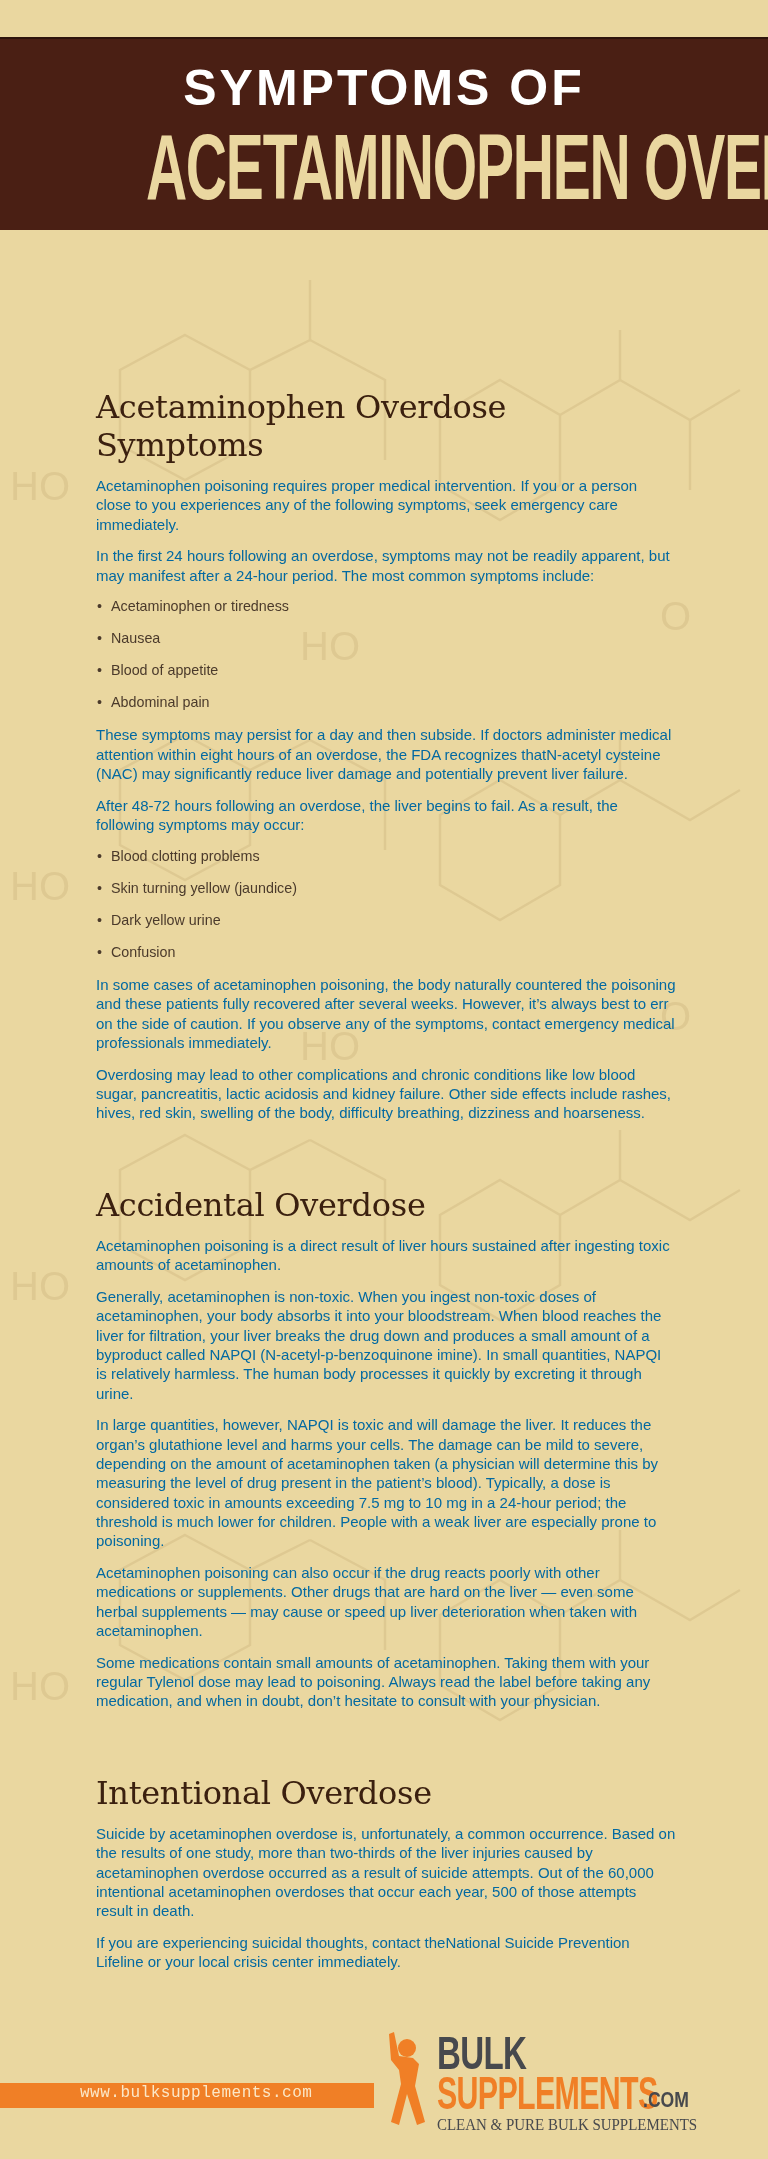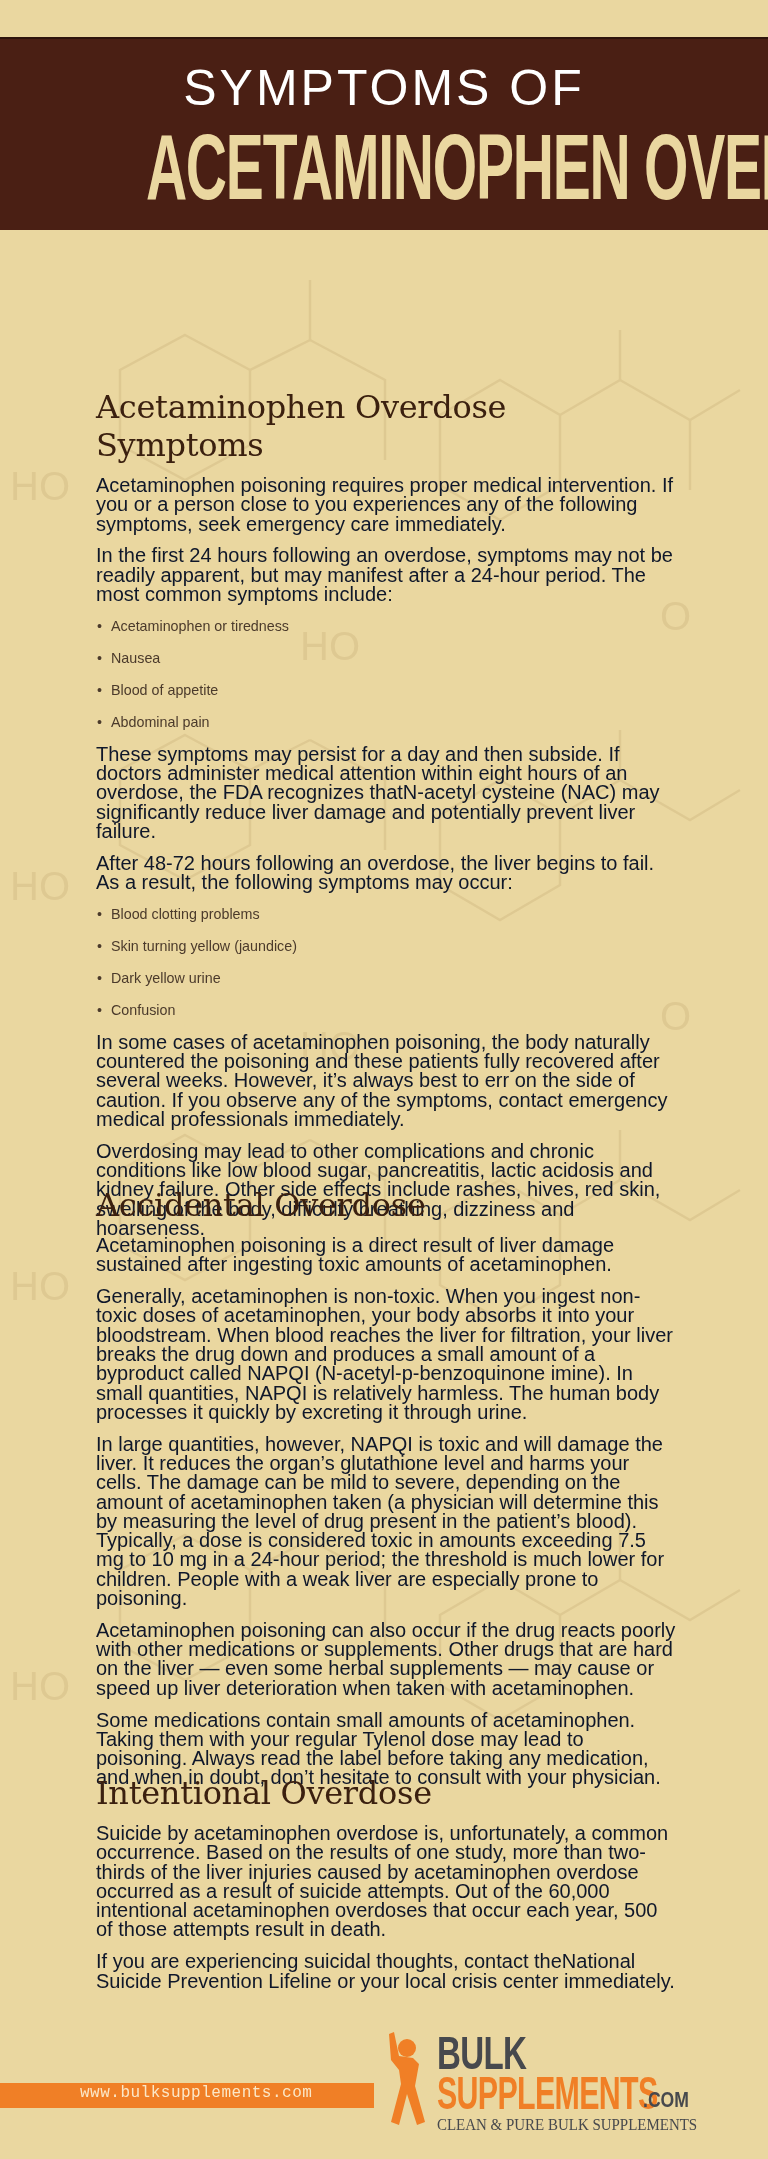--- a/index.html
+++ b/index.html
@@ -21,21 +21,21 @@
   .top-strip { position: absolute; left: 0; top: 0; width: 768px; height: 36px; background: #ead7a0; }
   .banner {
     position: absolute; left: 0; top: 37px; width: 768px; height: 193px;
     background: #4a1f14;
     border-top: 2px solid #2e140c;
     text-align: center;
   }
   .banner-line1 {
     position: absolute; left: 0; width: 100%; top: 20px;
     font-family: "Liberation Sans", sans-serif;
-    font-size: 50px; letter-spacing: 3px; font-weight: 400;
+    font-size: 50px; letter-spacing: 3px; font-weight: 700;
     color: #ffffff;
   }
   .banner-line2 {
     position: absolute; left: 0; width: 100%; top: 82px;
     font-family: "Liberation Sans", sans-serif;
     font-size: 92px; font-weight: 700; letter-spacing: -2px;
     color: #ead7a0;
     transform: scaleX(0.62);
     transform-origin: center;
     white-space: nowrap;
@@ -47,23 +47,23 @@
   .section { position: absolute; left: 0; width: 580px; }
   .section h2 {
     font-family: "DejaVu Serif", "Liberation Serif", serif;
     font-weight: 400;
     font-size: 32px;
     color: #3b200f;
     letter-spacing: -0.3px;
     margin-bottom: 10px;
   }
   .section p {
-    font-size: 20px;
+    font-size: 15px;
     line-height: 19.3px;
-    color: #0f172a;
+    color: #0369a1;
     margin-bottom: 12.5px;
     margin-top: 12px;
   }
   .section ul { list-style: none; margin-bottom: 8px; }
   .section li {
     font-size: 14.3px;
     line-height: 19px;
     color: #4b3a2b;
     margin-bottom: 13px;
     position: relative;
@@ -185,21 +185,21 @@
         <li><span class="bullet">•</span><span>Skin turning yellow (jaundice)</span></li>
         <li><span class="bullet">•</span><span>Dark yellow urine</span></li>
         <li><span class="bullet">•</span><span>Confusion</span></li>
       </ul>
       <p>In some cases of acetaminophen poisoning, the body naturally countered the poisoning and these patients fully recovered after several weeks. However, it’s always best to err on the side of caution. If you observe any of the symptoms, contact emergency medical professionals immediately.</p>
       <p>Overdosing may lead to other complications and chronic conditions like low blood sugar, pancreatitis, lactic acidosis and kidney failure. Other side effects include rashes, hives, red skin, swelling of the body, difficulty breathing, dizziness and hoarseness.</p>
     </section>
 
     <section class="section" style="top:1186px;">
       <h2>Accidental Overdose</h2>
-      <p>Acetaminophen poisoning is a direct result of liver damage sustained after ingesting toxic amounts of acetaminophen.</p>
+      <p>Acetaminophen poisoning is a direct result of liver hours sustained after ingesting toxic amounts of acetaminophen.</p>
       <p>Generally, acetaminophen is non-toxic. When you ingest non-toxic doses of acetaminophen, your body absorbs it into your bloodstream. When blood reaches the liver for filtration, your liver breaks the drug down and produces a small amount of a byproduct called NAPQI (N-acetyl-p-benzoquinone imine). In small quantities, NAPQI is relatively harmless. The human body processes it quickly by excreting it through urine.</p>
       <p>In large quantities, however, NAPQI is toxic and will damage the liver. It reduces the organ’s glutathione level and harms your cells. The damage can be mild to severe, depending on the amount of acetaminophen taken (a physician will determine this by measuring the level of drug present in the patient’s blood). Typically, a dose is considered toxic in amounts exceeding 7.5 mg to 10 mg in a 24-hour period; the threshold is much lower for children. People with a weak liver are especially prone to poisoning.</p>
       <p>Acetaminophen poisoning can also occur if the drug reacts poorly with other medications or supplements. Other drugs that are hard on the liver — even some herbal supplements — may cause or speed up liver deterioration when taken with acetaminophen.</p>
       <p>Some medications contain small amounts of acetaminophen. Taking them with your regular Tylenol dose may lead to poisoning. Always read the label before taking any medication, and when in doubt, don’t hesitate to consult with your physician.</p>
     </section>
 
     <section class="section" style="top:1774px;">
       <h2>Intentional Overdose</h2>
       <p>Suicide by acetaminophen overdose is, unfortunately, a common occurrence. Based on the results of one study, more than two-thirds of the liver injuries caused by acetaminophen overdose occurred as a result of suicide attempts. Out of the 60,000 intentional acetaminophen overdoses that occur each year, 500 of those attempts result in death.</p>
       <p>If you are experiencing suicidal thoughts, contact theNational Suicide Prevention Lifeline or your local crisis center immediately.</p>

